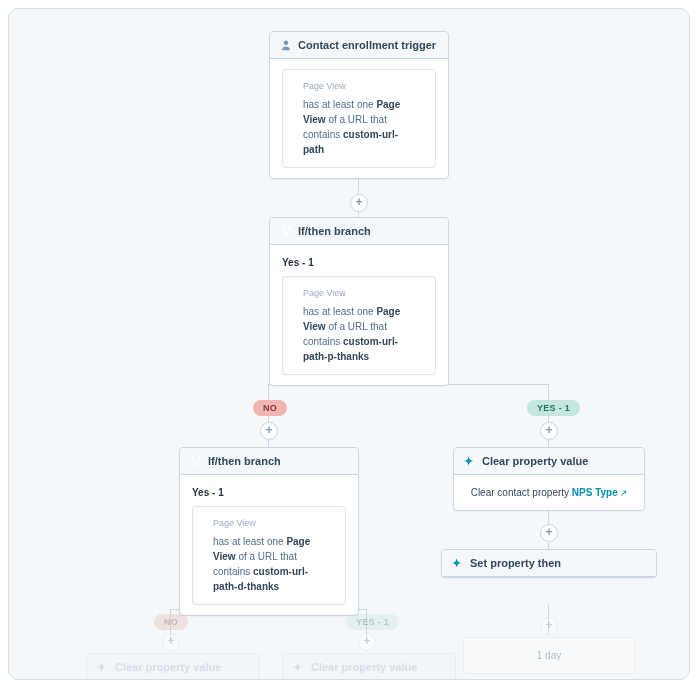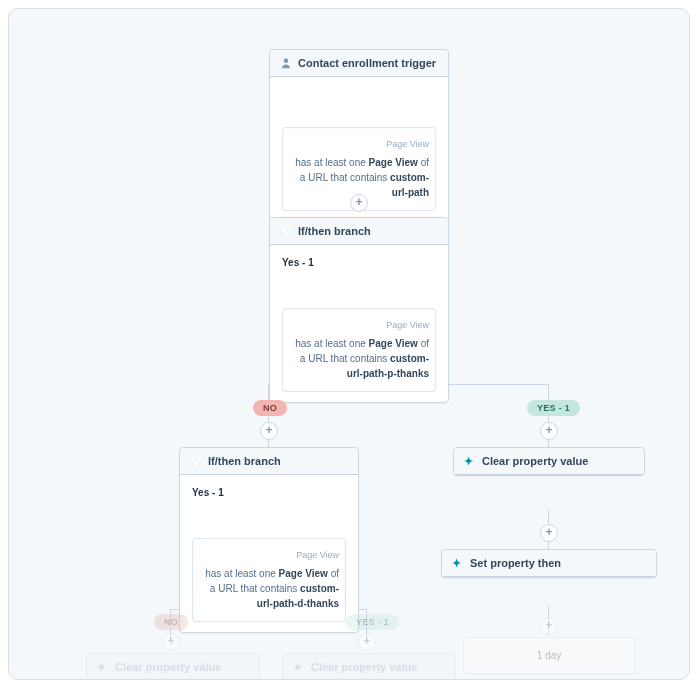--- a/index.html
+++ b/index.html
@@ -41,29 +41,28 @@
   .card .body{padding:10px 12px}
 
   
   .ico{display:inline-block;width:12px;height:12px}
   .ico svg{display:block}
 
   
   .rule{
     border:1px solid #dfe6ee;
     border-radius:3px;
-    padding:10px 6px;
-    text-align:right;
+    padding:10px 20px;
+    text-align:left;
     color:#516f90;
     font-size:10px;
     line-height:1.5;
     box-shadow:inset 0 0 0 2px rgba(255,255,255,.6), 0 0 0 2px #f5f8fa inset;
     background:
       linear-gradient(#fff,#fff) padding-box;
-    margin-top: 40px;
   }
   .rule .ttl{color:#99acc2;font-size:9px;margin-bottom:3px}
   .rule b{color:#33475b;font-weight:600}
 
   .subhead{font-size:10px;font-weight:700;margin:2px 0 8px 0;color:#253342}
 
   
   .plus{
     position:absolute;
     width:16px;height:16px;border-radius:50%;
@@ -108,21 +107,21 @@
 <div class="vline" style="left:259px;top:375px;height:75px"></div>
 <div class="vline" style="left:539px;top:375px;height:75px"></div>
 <div class="vline" style="left:539px;top:500px;height:45px"></div>
 <div class="vline" style="left:539px;top:596px;height:30px"></div>
 
 <div class="vline" style="left:259px;top:576px;height:24px"></div>
 <div class="hline" style="left:161px;top:600px;width:196px"></div>
 <div class="vline" style="left:161px;top:600px;height:32px"></div>
 <div class="vline" style="left:357px;top:600px;height:32px"></div>
 
-<div class="card" style="left:260px;top:40px;width:178px">
+<div class="card" style="left:260px;top:22px;width:178px">
   <div class="hdr">
     <span class="ico">
       <svg viewBox="0 0 16 16" width="12" height="12">
               <path fill="#7c98b6" d="M8 8a3 3 0 1 0 0-6 3 3 0 0 0 0 6zm-5 6c0-2.8 2.2-4 5-4s5 1.2 5 4v1H3v-1z"></path>
             </svg>
     </span>
     <span>Contact enrollment trigger</span>
   </div>
   <div class="body">
     <div class="rule">
@@ -193,20 +192,23 @@
     <span>Clear property value</span>
   </div>
 
 </div>
 
 <div class="card" style="left:444px;top:438px;width:190px">
   <div class="hdr hdr-teal">
     <span class="ico" style="color:#0091ae">✦</span>
     <span>Clear property value</span>
   </div>
+  <div class="actbody">
+    <span>Clear contact property </span><span class="lnk">NPS Type</span><span class="ext">↗</span>
+  </div>
 </div>
 <div class="plus" style="left:531px;top:515px">+</div>
 
 <div class="card" style="left:432px;top:540px;width:214px">
   <div class="hdr hdr-teal">
     <span class="ico" style="color:#0091ae">✦</span>
     <span>Set property then</span>
   </div>
 </div>
 <div class="plus ghost" style="left:531px;top:608px">+</div>

